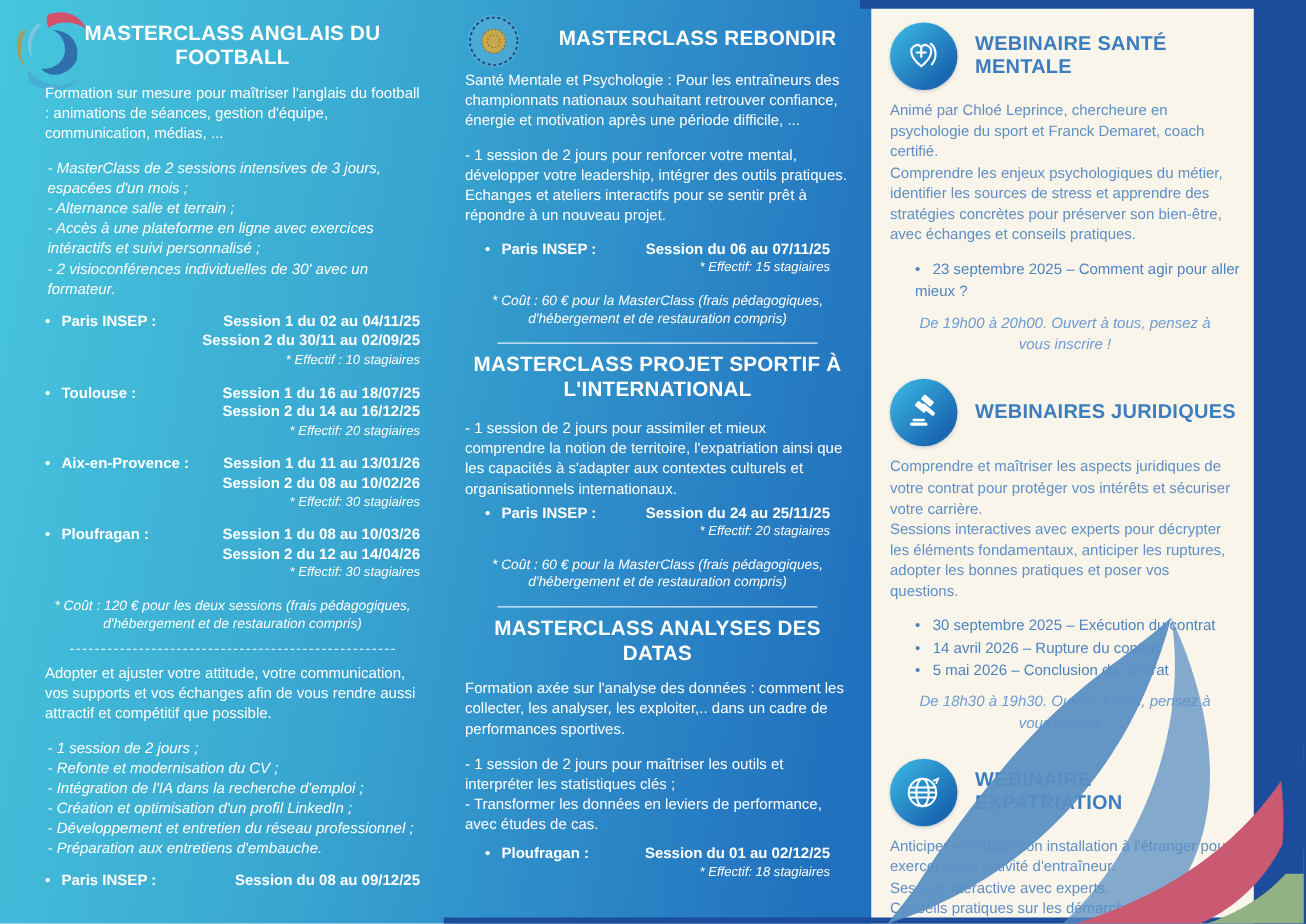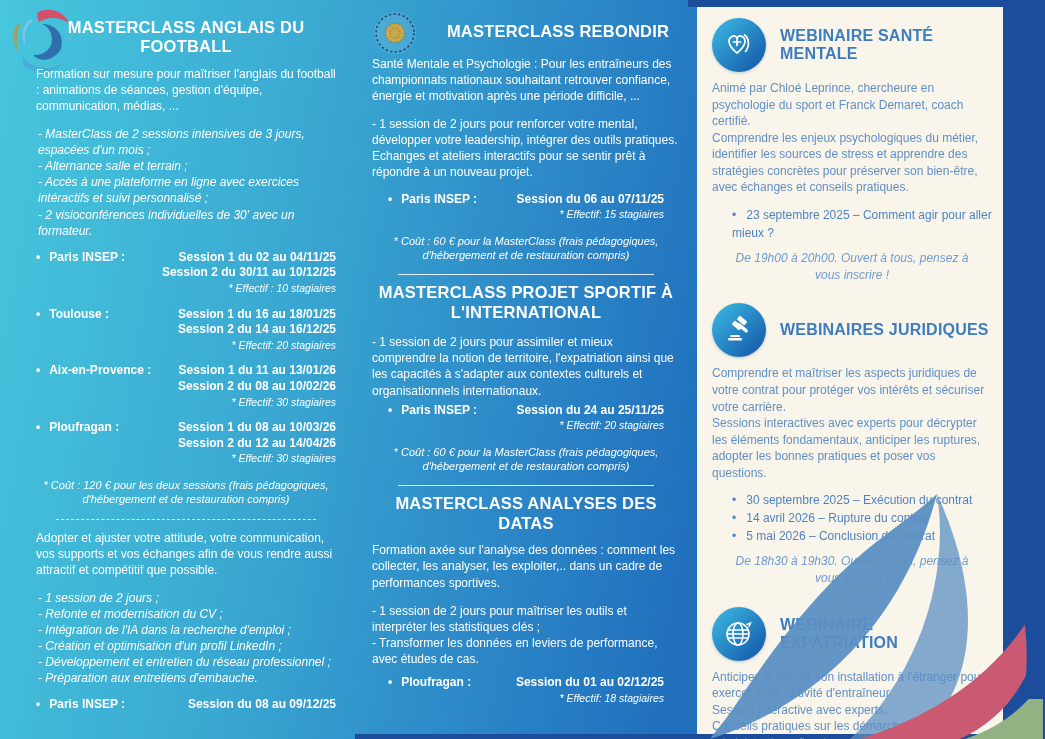--- a/index.html
+++ b/index.html
@@ -82,28 +82,28 @@
       <div class="feat">- MasterClass de 2 sessions intensives de 3 jours, espacées d'un mois ;</div>
       <div class="feat">- Alternance salle et terrain ;</div>
       <div class="feat">- Accès à une plateforme en ligne avec exercices intéractifs et suivi personnalisé ;</div>
       <div class="feat">- 2 visioconférences individuelles de 30' avec un formateur.</div>
     </div>
 
     <div class="sess">
       <div class="sess-city">Paris INSEP :</div>
       <div class="sess-info">
         <div class="line">Session 1 du 02 au 04/11/25</div>
-        <div class="line">Session 2 du 30/11 au 10/12/25</div>
+        <div class="line">Session 2 du 30/11 au 02/09/25</div>
         <div class="eff">* Effectif : 10 stagiaires</div>
       </div>
     </div>
     <div class="sess">
       <div class="sess-city">Toulouse :</div>
       <div class="sess-info">
-        <div class="line">Session 1 du 16 au 18/01/25</div>
+        <div class="line">Session 1 du 16 au 18/07/25</div>
         <div class="line">Session 2 du 14 au 16/12/25</div>
         <div class="eff">* Effectif: 20 stagiaires</div>
       </div>
     </div>
     <div class="sess">
       <div class="sess-city">Aix-en-Provence :</div>
       <div class="sess-info">
         <div class="line">Session 1 du 11 au 13/01/26</div>
         <div class="line">Session 2 du 08 au 10/02/26</div>
         <div class="eff">* Effectif: 30 stagiaires</div>

